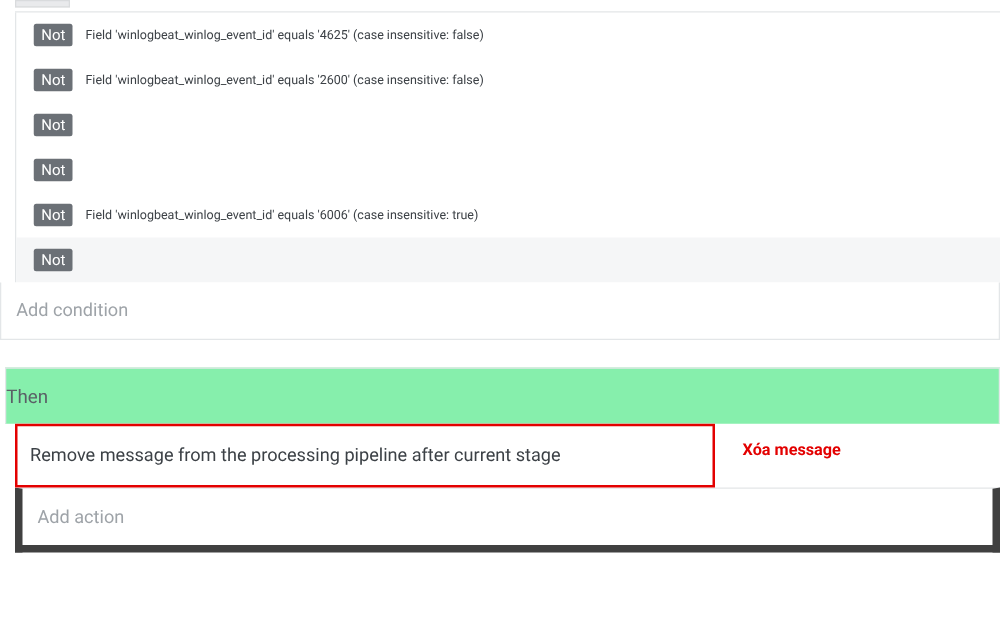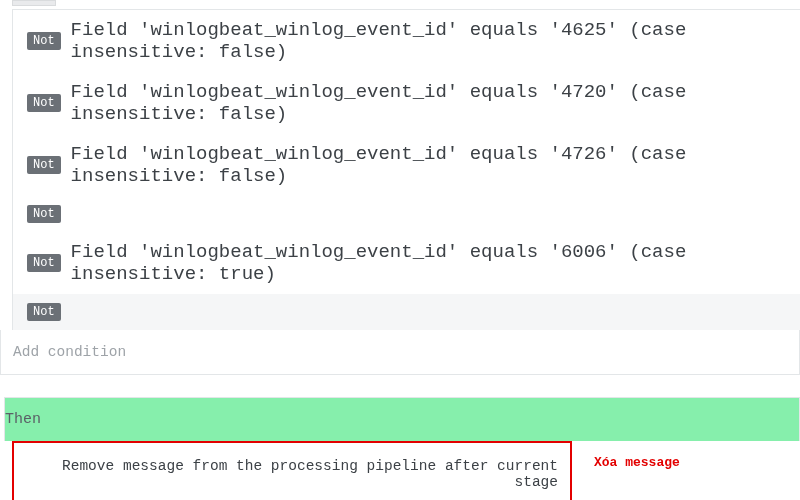--- a/index.html
+++ b/index.html
@@ -1,48 +1,47 @@
 <!DOCTYPE html>
 <html><head>
 <meta charset="utf-8">
 <style>
-* { box-sizing: border-box; margin: 0; padding: 0; font-family: Liberation Mono, monospace; }
+* { box-sizing: border-box; margin: 0; padding: 0; }
 body { font-family: -apple-system, BlinkMacSystemFont, "Segoe UI", Roboto, Helvetica, Arial, sans-serif; background: #fff; color: #464b50; font-size: 14px; width: 800px; height: 500px; overflow: hidden; }
 .conditions { border-left: 1px solid #e3e6e8; margin-left: 12px; }
 .cond-row { display: flex; align-items: center; padding: 9px 12px; border-left: 2px solid transparent; }
 .cond-row.hovered { background: #f5f6f7; }
 .not-badge { background: #6b7076; color: #fff; font-size: 12px; padding: 2px 6px; margin-right: 10px; border-radius: 2px; }
-.cond-text { color: #3c4146; font-size: 19px; }
+.cond-text { color: #3c4146; font-size: 10px; }
 .add-input-row { padding: 14px 12px; border: 1px solid #e3e6e8; border-top: none; color: #9ea3a8; font-size: 14.5px; background: #fff; }
 .then-header { background: #86efac; padding: 13px 0; margin: 22px 0 0 4px; color: #5a6066; font-size: 15px; border: 1px solid #e3e6e8; border-bottom: none; }
-.action-wrap { position: relative; margin-left: 12px; text-align: right; }
+.action-wrap { position: relative; margin-left: 12px; }
 .action-row { padding: 15px 12px 15px 10px; border: 2px solid #e30000; color: #3c4146; font-size: 14.5px; width: 560px; background: #fff; }
 .annotation { position: absolute; left: 582px; top: 14px; color: #e30000; font-weight: bold; font-size: 13px; text-shadow: 0 0 1px rgba(255,255,255,0.8); }
 .add-action-row { padding: 14px 12px; color: #9ea3a8; font-size: 14.5px; margin-left: 12px; border: 6px solid #404040; border-top: 1px solid #e3e6e8; background: #fff; }
 .top-stub { margin-left: 12px; width: 44px; height: 6px; background: #e9eaec; border: 1px solid #d9dbdd; }
 .top-sep { margin-left: 12px; border-top: 1px solid #e3e6e8; margin-top: 3px; }
 </style>
 </head>
 <body>
 
 <div class="top-stub"></div>
 <div class="top-sep"></div>
 
 <div class="conditions" id="conditions-container">
     <div class="cond-row">
       <span class="not-badge">Not</span>
       <span class="cond-text">Field 'winlogbeat_winlog_event_id' equals '4625' (case insensitive: false)</span>
     </div>
     <div class="cond-row">
       <span class="not-badge">Not</span>
-      <span class="cond-text">Field 'winlogbeat_winlog_event_id' equals '4720' (case insensitive: false)</span>
+      <span class="cond-text">Field 'winlogbeat_winlog_event_id' equals '2600' (case insensitive: false)</span>
     </div>
     <div class="cond-row">
       <span class="not-badge">Not</span>
-      <span class="cond-text">Field 'winlogbeat_winlog_event_id' equals '4726' (case insensitive: false)</span>
     </div>
     <div class="cond-row">
       <span class="not-badge">Not</span>
     </div>
     <div class="cond-row">
       <span class="not-badge">Not</span>
       <span class="cond-text">Field 'winlogbeat_winlog_event_id' equals '6006' (case insensitive: true)</span>
     </div>
     <div class="cond-row hovered">
       <span class="not-badge">Not</span>

